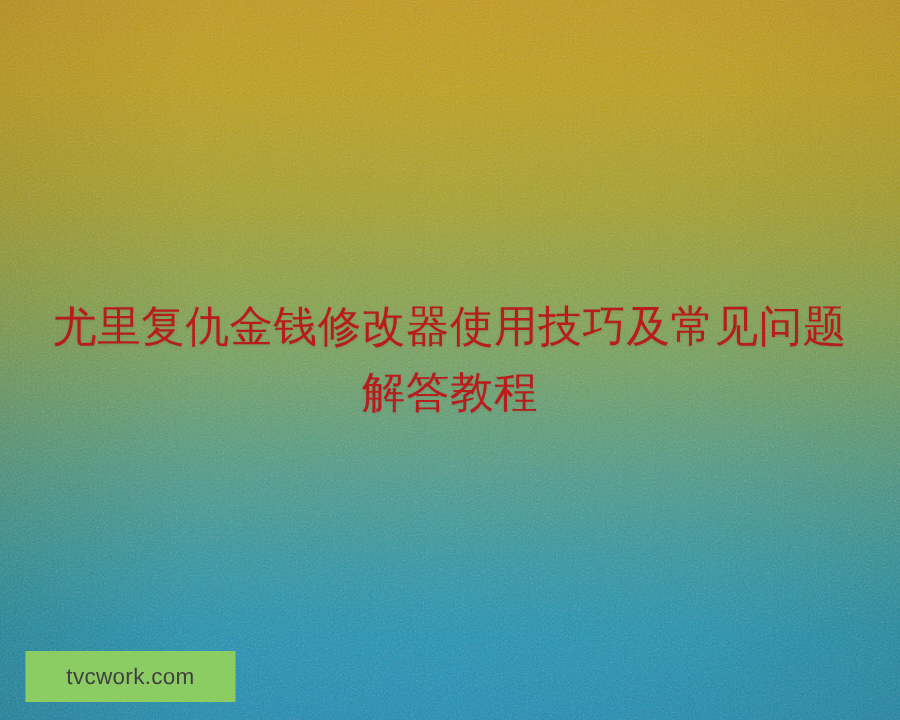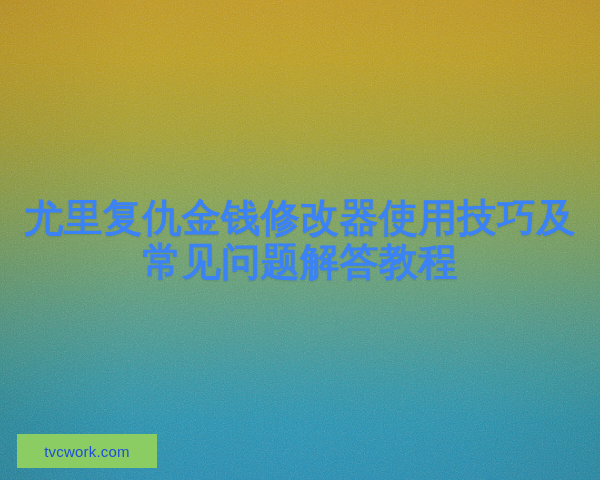--- a/index.html
+++ b/index.html
@@ -77,24 +77,24 @@
     position: absolute;
     left: 0;
     right: 0;
     top: 196px;
     padding: 0 24px;
     box-sizing: border-box;
     text-align: center;
   }
   .cover-title {
     margin: 0;
-    color: #3b82f6;
+    color: #b91c1c;
     font-family: "Liberation Sans", "DejaVu Sans", sans-serif;
-    font-size: 39px;
-    font-weight: 700;
+    font-size: 29px;
+    font-weight: 400;
     line-height: 44px;
     letter-spacing: 0.4px;
     text-shadow: 0 1px 2px rgba(0,0,0,0.10);
     white-space: normal;
     word-break: break-word;
   }
 
   
   .cover-watermark {
     position: absolute;
@@ -102,21 +102,21 @@
     top: 434px;
     width: 140px;
     height: 34px;
     background: #8ccd63;
     display: flex;
     align-items: center;
     justify-content: center;
     box-sizing: border-box;
   }
   .cover-watermark-text {
-    color: #1d4ed8;
+    color: #404040;
     font-family: "Liberation Sans", "DejaVu Sans", sans-serif;
     font-size: 15px;
     font-weight: 400;
     letter-spacing: 0.2px;
     line-height: 1;
     white-space: nowrap;
   }
 </style>
 </head>
 <body>

